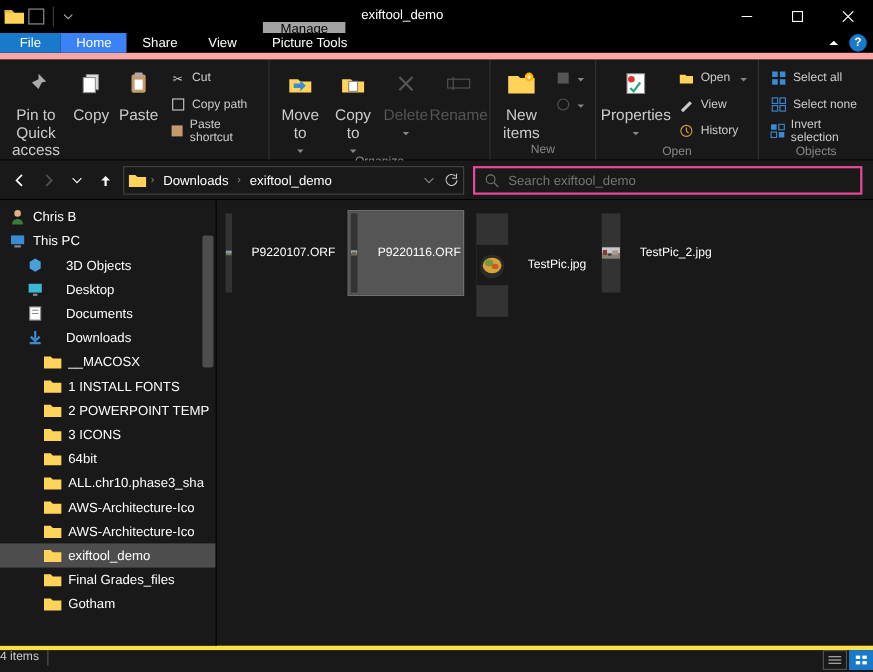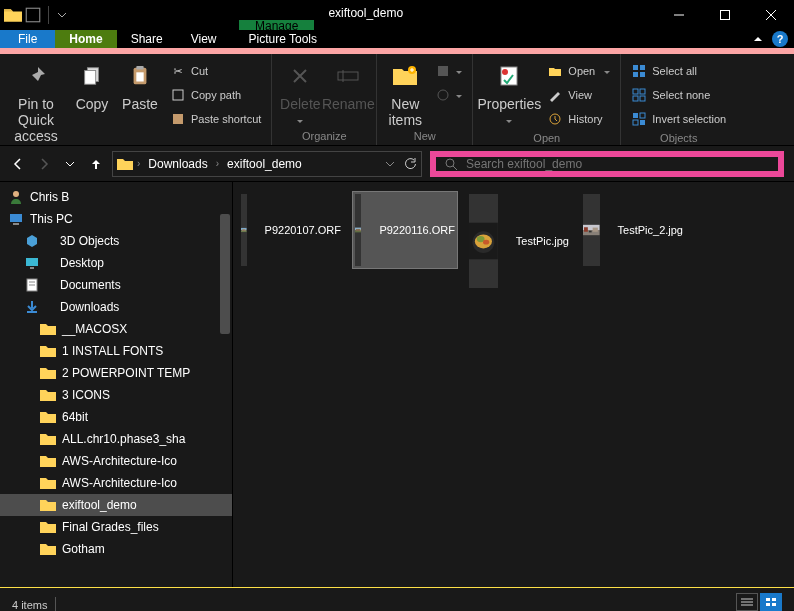--- a/index.html
+++ b/index.html
@@ -5,30 +5,30 @@
 * { margin: 0; padding: 0; box-sizing: border-box; font-family: "Segoe UI", sans-serif; user-select: none; }
 body { background: #000; width: 794px; height: 611px; overflow: hidden; color: #fff; font-size: 12px; }
 .window { width: 100%; height: 100%; display: flex; flex-direction: column; background: #191919; }
 
 
 .titlebar { height: 30px; background: #000; display: flex; align-items: stretch; }
 .titlebar-left { display: flex; align-items: center; padding-left: 4px; gap: 2px; }
 .qat-icon { width: 18px; height: 18px; display: flex; align-items: center; justify-content: center; }
 .qat-sep { width: 1px; height: 18px; background: #444; margin: 0 4px; }
 .qat-drop { width: 14px; display: flex; align-items: center; justify-content: center; color: #888; }
-.contextual-tab { margin-left: 170px; background: #15803d; color: #000; padding: 4px 16px 3px; font-size: 12px; display: flex; align-items: center; margin-top: 20px; }
+.contextual-tab { margin-left: 170px; background: #a3a3a3; color: #000; padding: 4px 16px 3px; font-size: 12px; display: flex; align-items: center; margin-top: 20px; }
 .title-text { padding: 6px 14px; color: #fff; font-size: 12px; }
 .titlebar-controls { margin-left: auto; display: flex; }
 .win-btn { width: 46px; display: flex; align-items: center; justify-content: center; color: #fff; }
 
 
 .tabs-row { height: 24px; background: #000; border-bottom: 6px solid #fca5a5; display: flex; align-items: stretch; position: relative; }
 .file-tab { background: #1979ca; color: #fff; padding: 4px 18px; font-size: 12px; display: flex; align-items: center; }
 .tab { padding: 4px 14px; color: #fff; font-size: 12px; display: flex; align-items: center; }
-.tab.active { background: #4d7c0f; font-weight: bold; }
+.tab.active { background: #3b82f6; }
 .tab.pt { margin-left: 0; }
 .tabs-right { margin-left: auto; display: flex; align-items: center; padding-right: 6px; gap: 10px; }
 .caret-up { width: 0; height: 0; border-left: 4px solid transparent; border-right: 4px solid transparent; border-bottom: 4px solid #fff; }
 .help-circle { width: 16px; height: 16px; border-radius: 50%; background: #1979ca; color: #fff; font-size: 11px; display: flex; align-items: center; justify-content: center; font-weight: bold; }
 
 
 .ribbon { height: 92px; background: #191919; display: flex; border-bottom: 1px solid #000; }
 .group { display: flex; flex-direction: column; border-right: 1px solid #333; padding: 2px 6px 0; }
 .group-body { flex: 1; display: flex; align-items: flex-start; gap: 4px; padding-top: 2px; }
 .group-label { text-align: center; font-size: 11px; color: #888; padding: 2px 0 3px; }
@@ -46,44 +46,44 @@
 
 
 .navbar { height: 36px; background: #191919; display: flex; align-items: center; padding: 0 10px; gap: 8px; border-bottom: 1px solid #000; }
 .nav-arrows { display: flex; align-items: center; gap: 10px; color: #fff; }
 .nav-arrow { width: 16px; height: 16px; display: flex; align-items: center; justify-content: center; }
 .nav-arrow.disabled { color: #555; }
 .addr { flex: 0 0 310px; height: 26px; background: #191919; border: 1px solid #444; display: flex; align-items: center; padding: 0 4px; gap: 4px; }
 .addr .seg { color: #fff; font-size: 12px; padding: 0 4px; }
 .addr .sep { color: #888; font-size: 10px; }
 .addr-right { margin-left: auto; display: flex; align-items: center; gap: 8px; color: #888; }
-.search { flex: 1; height: 26px; background: #191919; border: 6px solid #ec4899; display: flex; padding: 0 8px; gap: 8px; color: #777; }
+.search { flex: 1; height: 26px; background: #191919; border: 2px solid #ec4899; display: flex; align-items: center; padding: 0 8px; gap: 8px; color: #777; }
 .search input { background: transparent; border: none; color: #ccc; font-size: 12px; flex: 1; outline: none; }
 
 
 .content { flex: 1; display: flex; background: #191919; overflow: hidden; }
-.navpane { width: 233px; background: #191919; border-right: 1px solid #000; overflow: hidden; position: relative; text-align: right; }
+.navpane { width: 197px; background: #191919; border-right: 1px solid #000; overflow: hidden; position: relative; text-align: right; }
 .nav-scroll { position: absolute; right: 0; top: 0; width: 14px; height: 100%; }
 .nav-thumb { position: absolute; right: 2px; top: 32px; width: 10px; height: 120px; background: #4d4d4d; border-radius: 2px; }
 .tree { padding: 4px 0; }
 .tree-item { display: flex; align-items: center; gap: 6px; padding: 3px 8px; color: #fff; font-size: 12px; white-space: nowrap; overflow: hidden; }
 .tree-item.indent1 { padding-left: 24px; gap: 20px; }
 .tree-item.indent2 { padding-left: 40px; }
 .tree-item.selected { background: #4d4d4d; }
 .ti-icon { width: 16px; height: 16px; display: flex; align-items: center; justify-content: center; flex-shrink: 0; }
 
 .filepane { flex: 1; background: #191919; padding: 10px 6px; display: flex; align-content: flex-start; flex-wrap: wrap; gap: 12px 10px; align-items: flex-start; }
 .thumb { width: 104px; display: flex; flex-direction: row; align-items: center; gap: 18px; padding: 2px; }
 .thumb.selected { background: #555; outline: 1px solid #777; }
 .thumb-img { width: 96px; height: 72px; background: #333; display: flex; align-items: center; justify-content: center; overflow: hidden; }
 .thumb-img.portrait { width: 74px; height: 94px; }
 .thumb-label { color: #fff; font-size: 11px; text-align: center; }
 
 
-.statusbar { height: 24px; background: #191919; border-top: 1px solid #fde047; display: flex; align-items: flex-end; padding: 0 12px; color: #ccc; font-size: 11px; }
+.statusbar { height: 24px; background: #191919; border-top: 4px solid #fde047; display: flex; align-items: flex-start; padding: 0 0; color: #ccc; font-size: 11px; }
 .status-right { margin-left: auto; display: flex; gap: 2px; }
 .view-btn { width: 22px; height: 18px; border: 1px solid #555; display: flex; align-items: center; justify-content: center; }
 .view-btn.active { background: #1979ca; border-color: #1979ca; }
 .status-sep { width: 1px; height: 14px; background: #555; margin: 0 8px; }
 
 svg { display: block; }
 </style>
 </head>
 <body>
 
@@ -194,20 +194,40 @@
               </span>
               <span>Paste shortcut</span>
             </div>
         </div>
       </div>
       <div class="group-label">Clipboard</div>
     </div>
 
     <div class="group">
       <div class="group-body">
+        <div class="big-btn narrow">
+          <div class="ic">
+              <svg width="24" height="20" viewBox="0 0 24 20">
+                <path d="M2 6h8l2 2h10v10H2z" fill="#ffd35a"></path>
+                <path d="M6 10l6 0 0-3 5 5-5 5 0-3-6 0z" fill="#3b8bd4"></path>
+              </svg>
+            </div>
+          <span>Move to</span>
+            <span class="chev-d"></span>
+        </div>
+        <div class="big-btn narrow">
+          <div class="ic">
+              <svg width="24" height="20" viewBox="0 0 24 20">
+                <path d="M2 6h8l2 2h10v10H2z" fill="#ffd35a"></path>
+                <rect x="8" y="8" width="8" height="9" fill="#fff" stroke="#888"></rect>
+              </svg>
+            </div>
+          <span>Copy to</span>
+            <span class="chev-d"></span>
+        </div>
         <div class="big-btn narrow disabled">
           <div class="ic">
               <svg width="20" height="20" viewBox="0 0 20 20">
                 <path d="M4 4l12 12M16 4L4 16" stroke="#555" stroke-width="2"></path>
               </svg>
             </div>
           <span>Delete</span>
             <span class="chev-d"></span>
         </div>
         <div class="big-btn narrow disabled">

